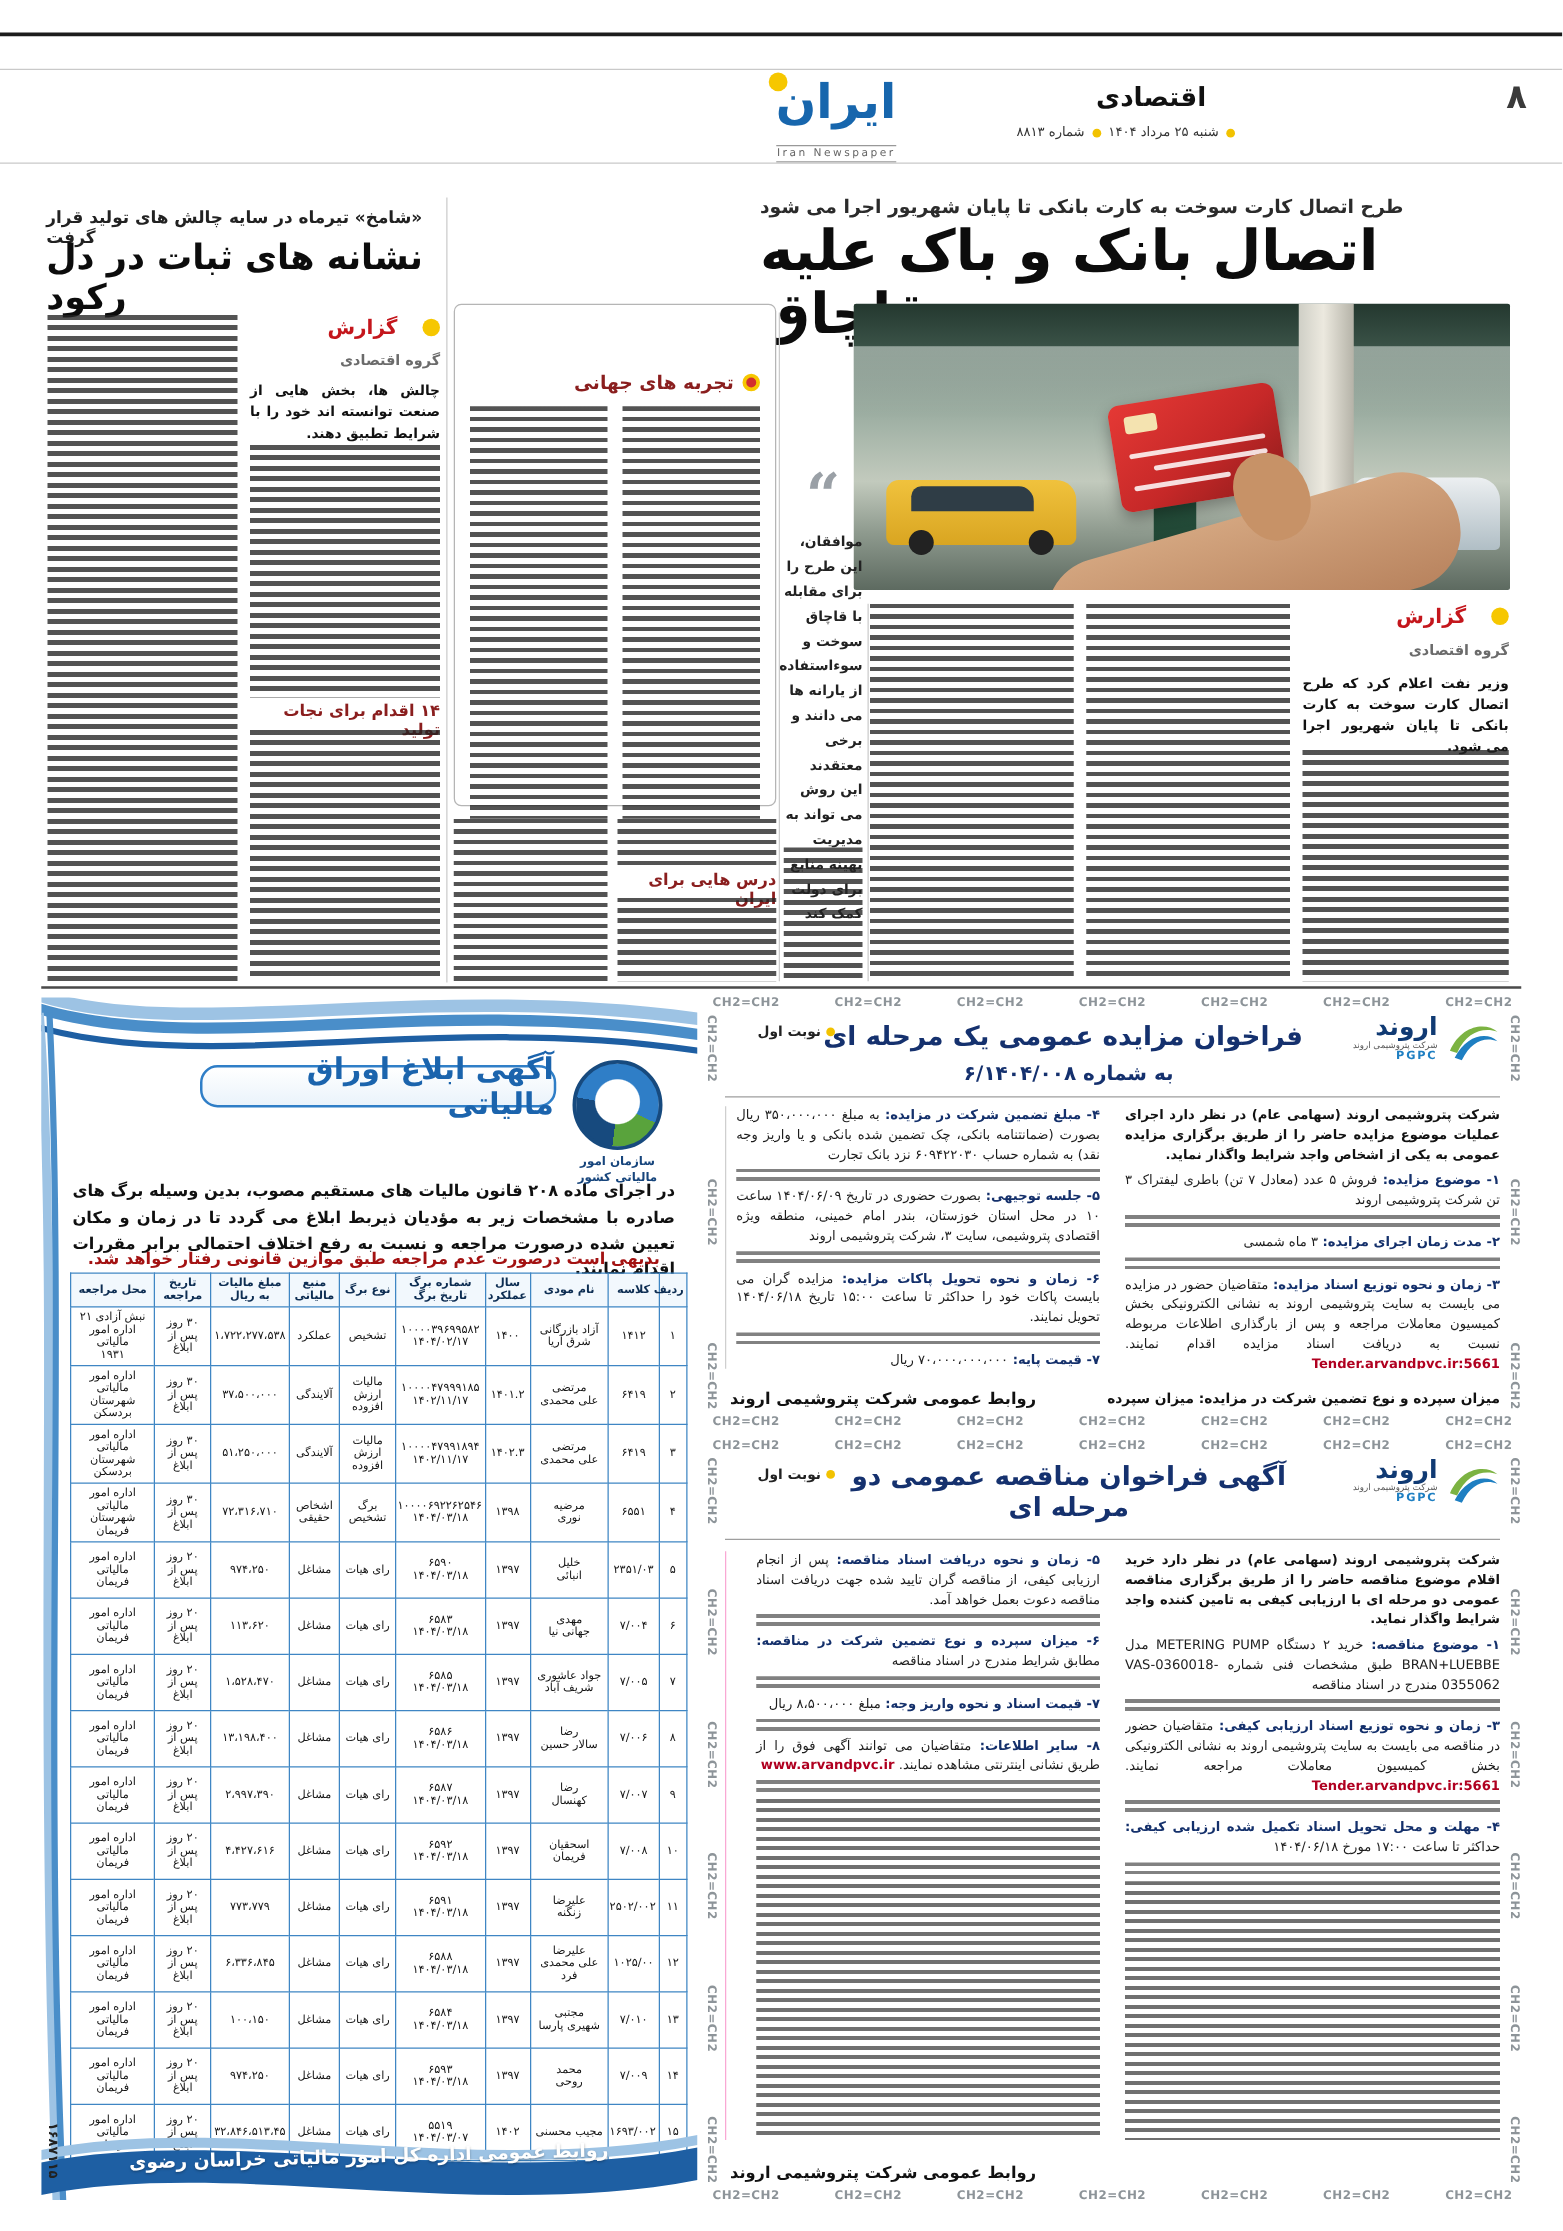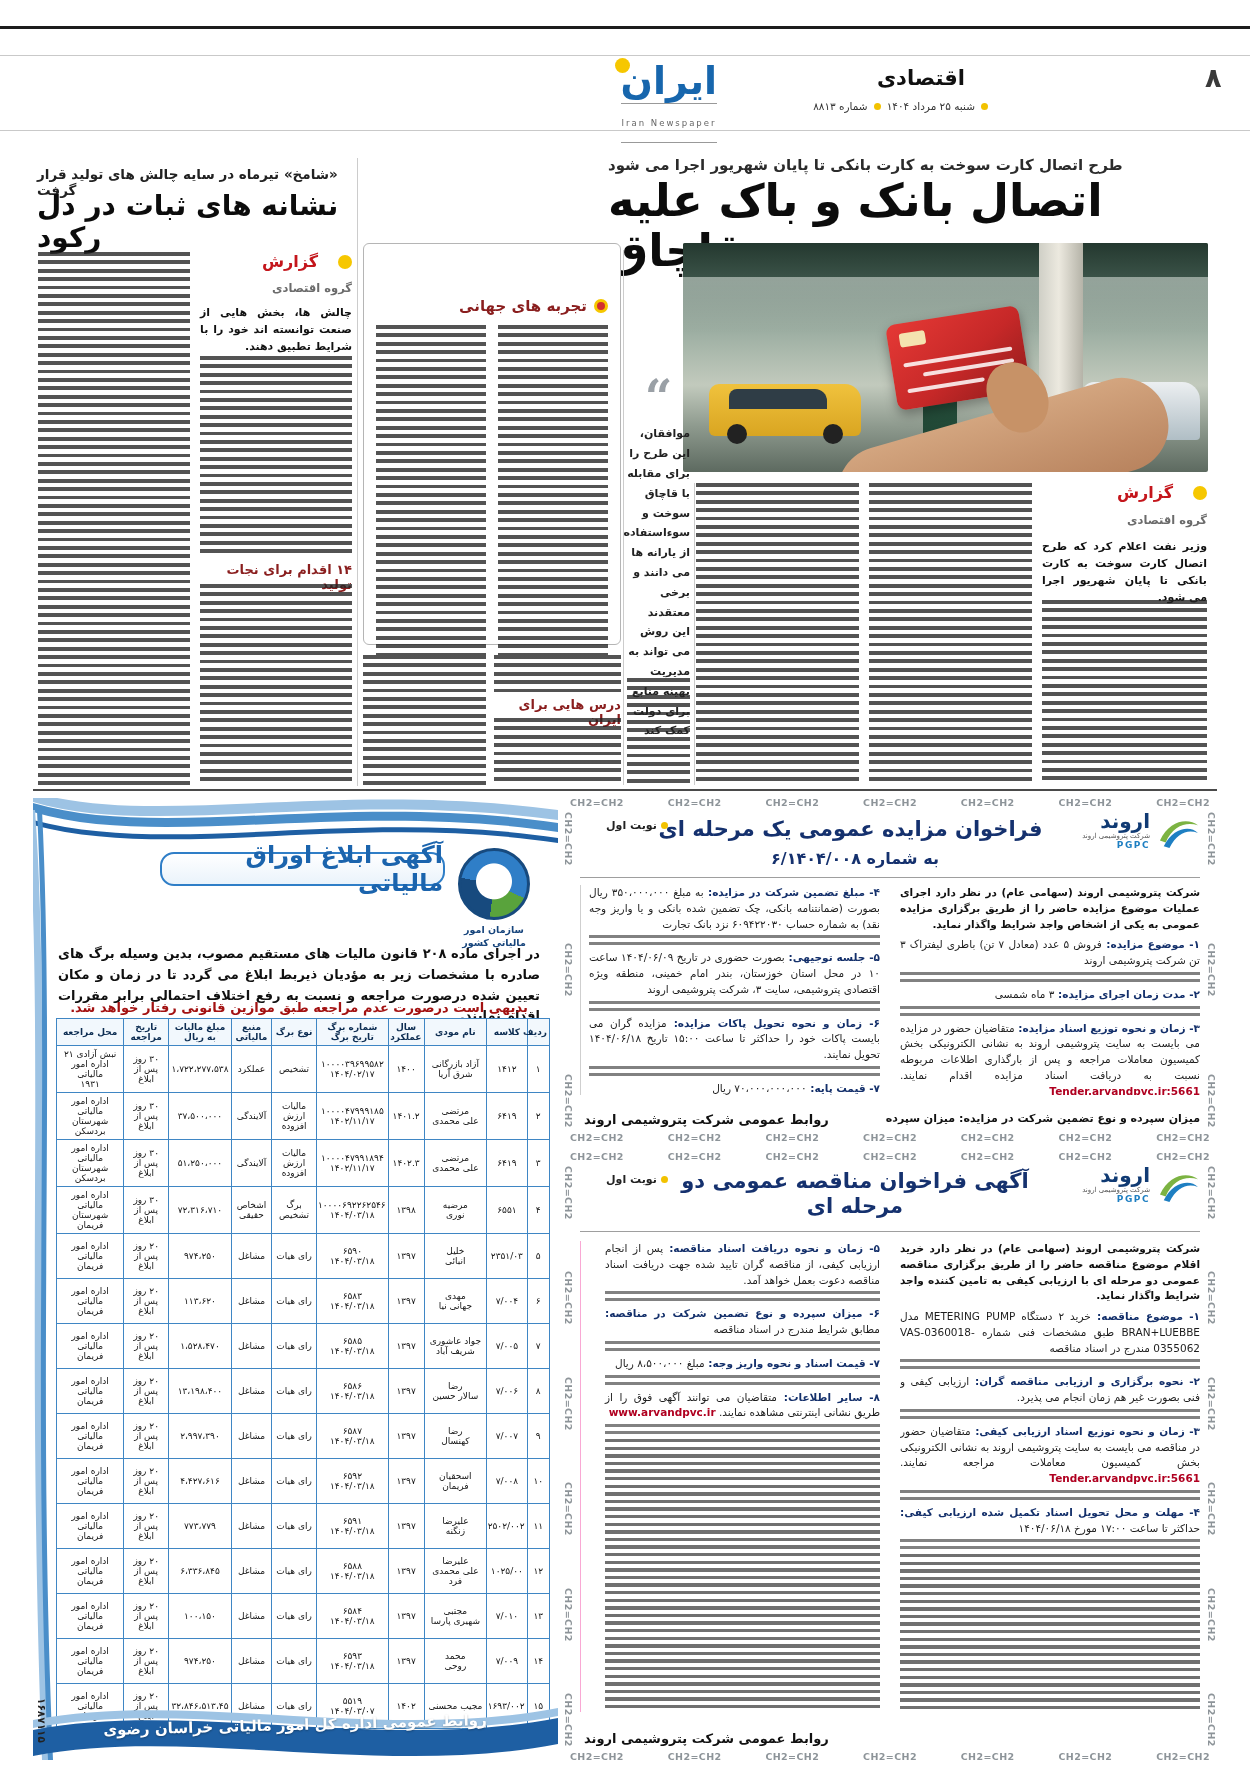--- a/index.html
+++ b/index.html
@@ -96,21 +96,21 @@
 <div class="page">
 
   <div class="abs top-rule"></div>
   <div class="abs thin-rule" style="top:55px;left:0;right:0;"></div>
 
   <div class="abs" style="left:597px;top:62px;width:120px;">
     <div style="position:relative;display:inline-block;">
       <span class="abs logo-dot" style="left:-6px;top:-4px;"></span>
       <span class="logo-fa">ایران</span>
     </div>
-    <div class="logo-en" style="margin-top:3px;border-top:1px solid #999;border-bottom:1px solid #999;padding:14px 0;text-align:center;width:96px;">Iran Newspaper</div>
+    <div class="logo-en" style="margin-top:16px;border-top:1px solid #999;border-bottom:1px solid #999;padding:1px 0;text-align:center;width:96px;">Iran Newspaper</div>
   </div>
 
   <div class="abs section-label" style="right:285px;top:66px;">اقتصادی</div>
   <div class="abs dateline" style="right:262px;top:100px;">
     <span class="ydot"></span>
     <span>شنبه ۲۵ مرداد ۱۴۰۴</span>
     <span class="ydot"></span>
     <span>شماره ۸۸۱۳</span>
   </div>
   <div class="abs pagenum" style="left:1205px;top:62px;">۸</div>
@@ -621,21 +621,20 @@
         <span class="ydot"></span>
         <span>نوبت اول</span>
       </div>
       <div class="abs ad-title1" style="right:140px;left:70px;top:4px;">آگهی فراخوان مناقصه عمومی دو مرحله ای</div>
       <div class="ad-head-rule" style="top:66px;"></div>
 
       <div class="ad-col" style="right:0;top:76px;width:300px;bottom:36px;">
         <p class="ad-intro">شرکت پتروشیمی اروند (سهامی عام) در نظر دارد خرید اقلام موضوع مناقصه حاضر را از طریق برگزاری مناقصه عمومی دو مرحله ای با ارزیابی کیفی به تامین کننده واجد شرایط واگذار نماید.</p>
         <div>
             <div class="ad-item"><b>۱- موضوع مناقصه: </b>خرید ۲ دستگاه METERING PUMP مدل BRAN+LUEBBE طبق مشخصات فنی شماره VAS-0360018-0355062 مندرج در اسناد مناقصه </div>
-            <div class="ad-item"><b>۲- نحوه برگزاری و ارزیابی مناقصه گران: </b>ارزیابی کیفی و فنی بصورت غیر هم زمان انجام می پذیرد. </div>
             <div class="ad-item"><b>۳- زمان و نحوه توزیع اسناد ارزیابی کیفی: </b>متقاضیان حضور در مناقصه می بایست به سایت پتروشیمی اروند به نشانی الکترونیکی بخش کمیسیون معاملات مراجعه نمایند. <span class="em" dir="ltr">Tender.arvandpvc.ir:5661</span></div>
             <div class="ad-item"><b>۴- مهلت و محل تحویل اسناد تکمیل شده ارزیابی کیفی: </b>حداکثر تا ساعت ۱۷:۰۰ مورخ ۱۴۰۴/۰۶/۱۸ </div>
           </div>
         <div class="fill"></div>
       </div>
       <div class="ad-col" style="left:0;top:76px;width:300px;bottom:36px;border-left:1px solid #f9a8d4;padding-left:24px;">
         <div>
             <div class="ad-item"><b>۵- زمان و نحوه دریافت اسناد مناقصه: </b>پس از انجام ارزیابی کیفی، از مناقصه گران تایید شده جهت دریافت اسناد مناقصه دعوت بعمل خواهد آمد. </div>
             <div class="ad-item"><b>۶- میزان سپرده و نوع تضمین شرکت در مناقصه: </b>مطابق شرایط مندرج در اسناد مناقصه </div>
             <div class="ad-item"><b>۷- قیمت اسناد و نحوه واریز وجه: </b>مبلغ ۸،۵۰۰،۰۰۰ ریال </div>

